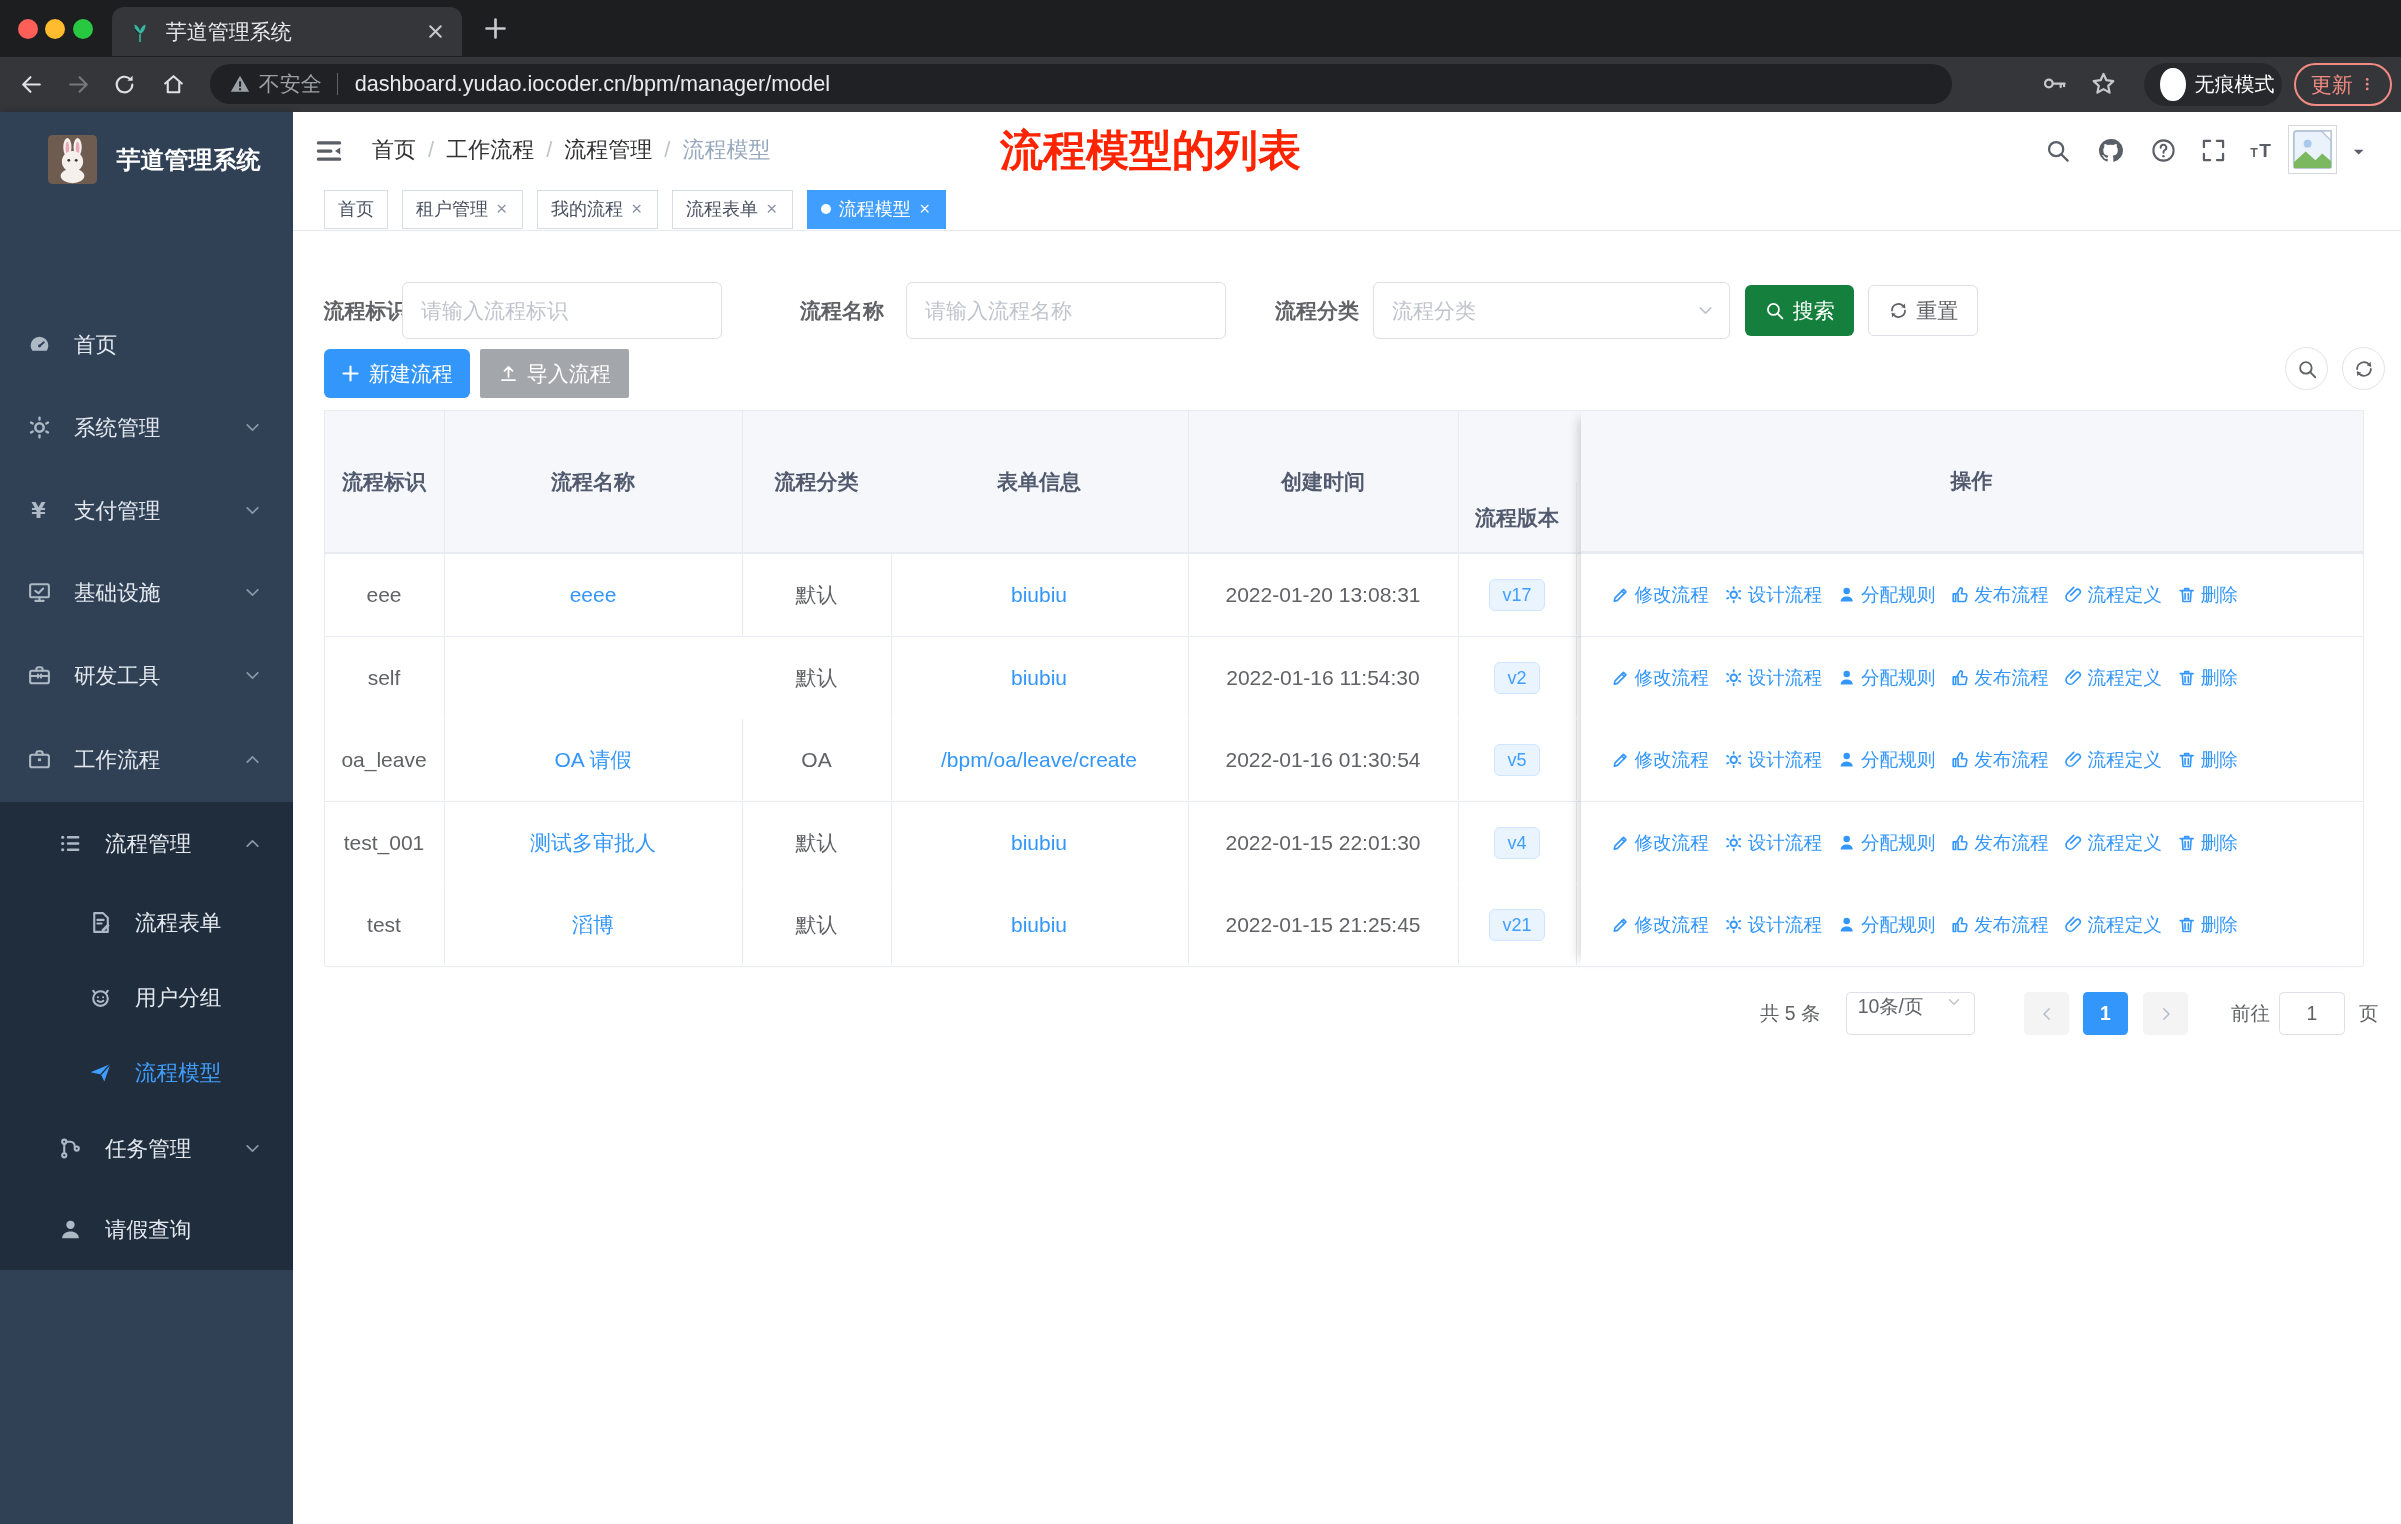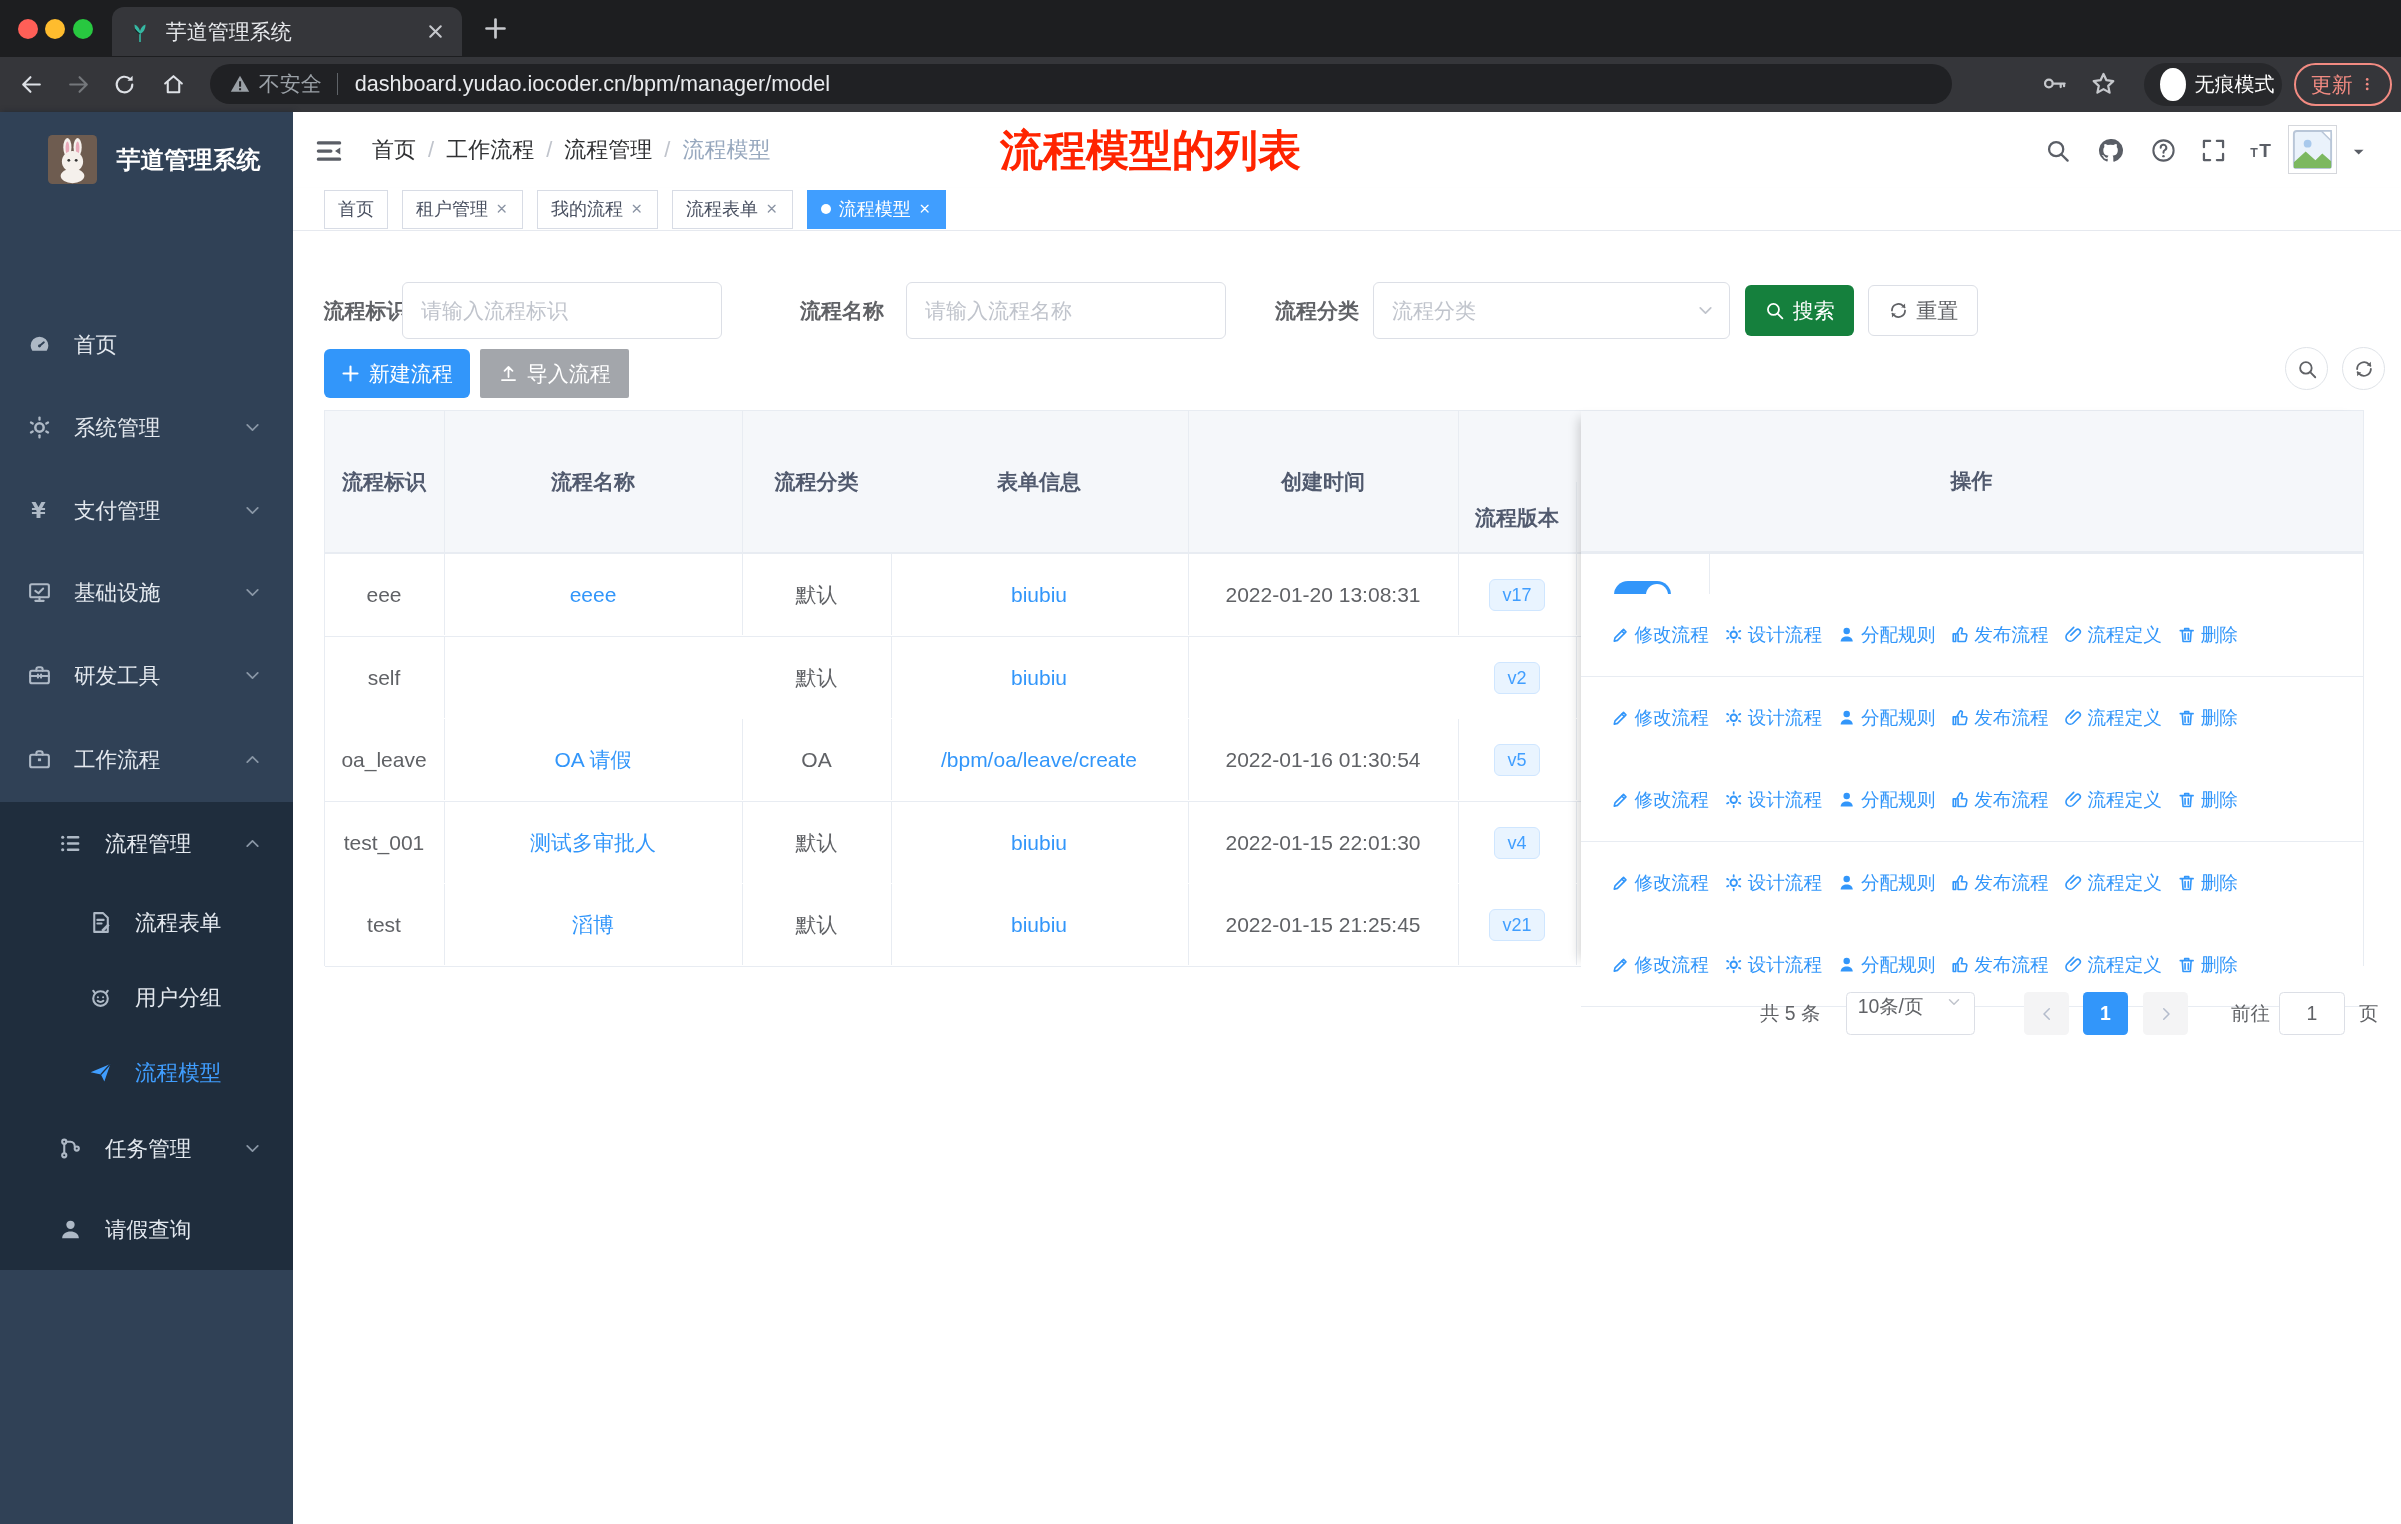--- a/index.html
+++ b/index.html
@@ -102,21 +102,21 @@
   .trow .bline { position:absolute; left:0; bottom:0; width:100%; height:1.5px; background:#e8ecf2; }
   .tcell { position:absolute; top:0; height:81px; display:flex; align-items:center; justify-content:center; border-right:1.5px solid #e8ecf2; color:#606266; }
   .tlink { color:#3296fa; cursor:pointer; }
   .vtag { display:inline-block; background:#e9f4ff; border:1.5px solid #cfe6ff; color:#409eff; border-radius:6px; padding:6px 12px; font-size:18px; line-height:1; }
   .switch { position:relative; width:57px; height:28px; border-radius:14px; background:#3296fa; cursor:pointer; }
   .switch .knob { position:absolute; right:3px; top:3px; width:22px; height:22px; border-radius:50%; background:#fff; }
 
   
   .opscol { position:absolute; right:0; top:0; width:782px; height:555px; box-shadow:-9px 0 10.4px -7.4px rgba(0,0,0,.18); }
   .opshead { position:absolute; left:0; top:0; width:100%; height:141px; background:#f5f7fa; color:#515a6e; font-weight:bold; display:flex; align-items:center; justify-content:center; border-bottom:1.5px solid #e8ecf2; font-size:21px; }
-  .opsrow { position:absolute; left:0; width:100%; height:83px; background:#fff; border-bottom:1.5px solid #e8ecf2; display:flex; align-items:center; padding-left:30px; gap:15px;margin-top:40px; }
+  .opsrow { position:absolute; left:0; width:100%; height:83px; background:#fff; border-bottom:1.5px solid #e8ecf2; display:flex; align-items:center; padding-left:30px; gap:15px; }
   .oplink { display:flex; align-items:center; gap:4.5px; color:#3296fa; font-size:18.6px; white-space:nowrap; cursor:pointer; }
   .oplink svg { width:19.4px; height:19.4px; }
 
   
   .pgn { position:absolute; top:761px; height:43px; font-size:19.4px; color:#606266; }
   .pg-total { left:1467px; line-height:43px; }
   .pg-size { left:1553px; width:129px; border:1.5px solid #dcdfe6; border-radius:4.5px; display:flex; align-items:flex-start; justify-content:center; gap:22px; background:#fff; cursor:pointer; }
   .pg-size .scaret { width:18px; height:18px; color:#c0c4cc; }
   .pg-btn { width:45px; height:43px; border-radius:4.5px; background:#f4f4f5; color:#b4bccc; display:flex; align-items:center; justify-content:center; cursor:pointer; }
   .pg-btn svg { width:18px; height:18px; }
@@ -620,20 +620,21 @@
               <span class="knob"></span>
             </span>
           </div>
         <div class="bline"></div>
       </div>
 
       <div class="trow" style="top:226px">
         <div class="tcell" style="left:0;width:120px">self</div>
         <div class="tcell" style="left:418px;width:149px">默认</div>
         <div class="tcell tlink" style="left:566px;width:298px">biubiu</div>
+        <div class="tcell" style="left:864px;width:270px">2022-01-16 11:54:30</div>
         <div class="tcell" style="left:1134px;width:118px">
             <span class="vtag">v2</span>
           </div>
         <div class="tcell" style="left:1252px;width:133px">
             <span class="switch">
               <span class="knob"></span>
             </span>
           </div>
         <div class="bline"></div>
       </div>

